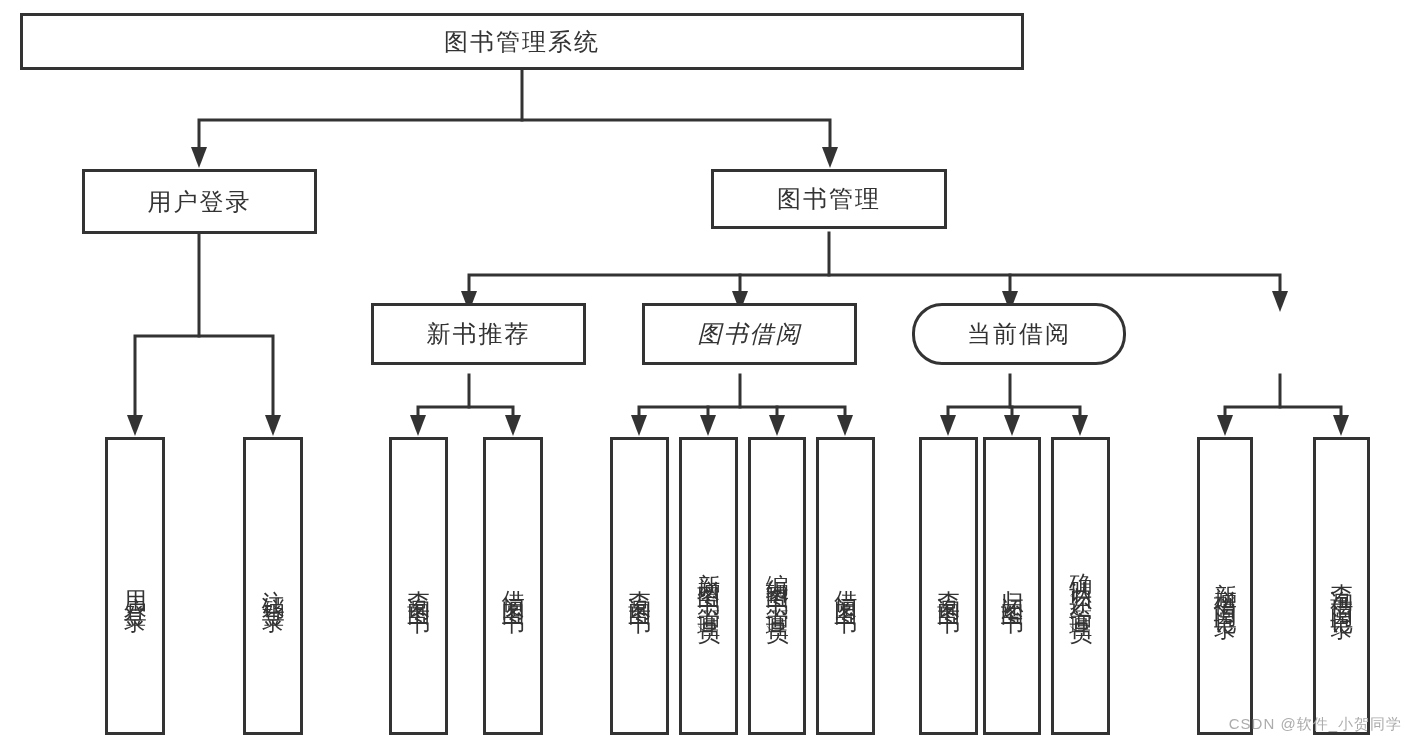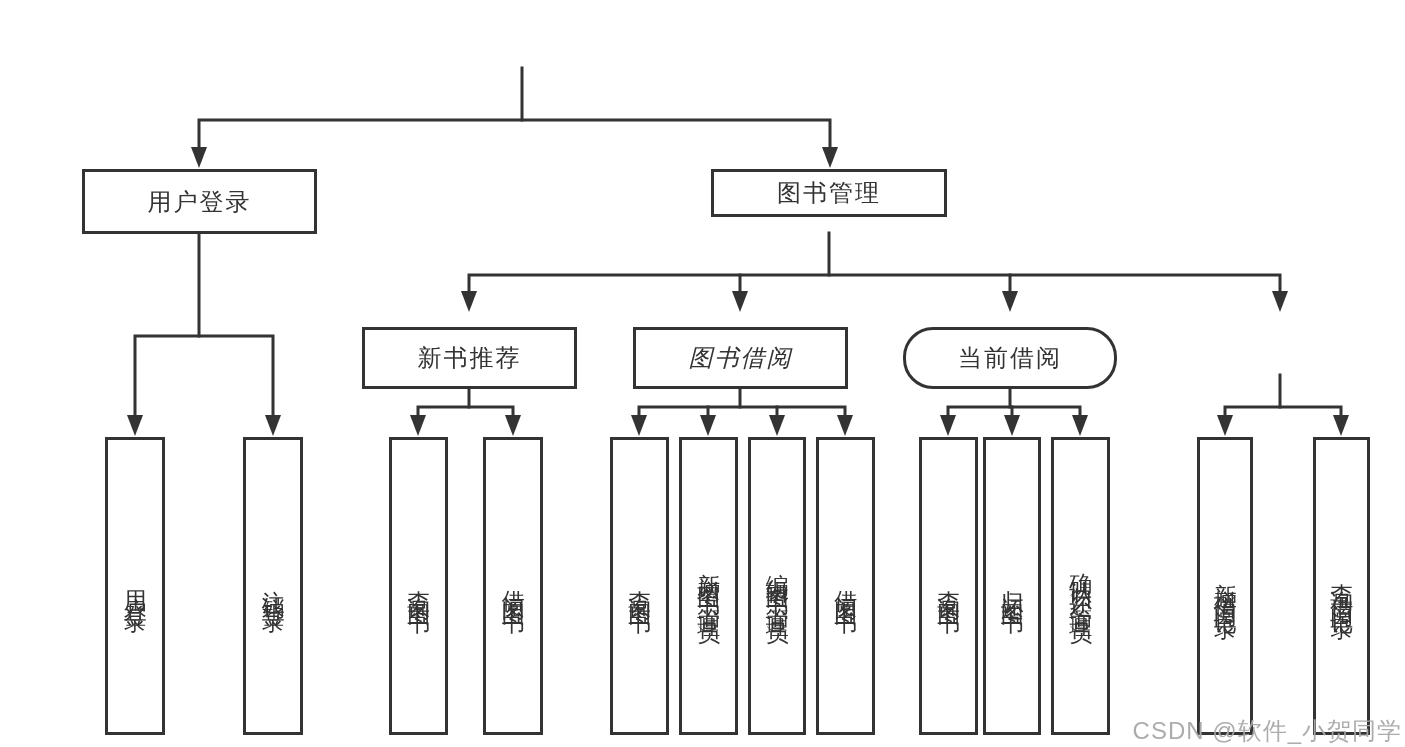--- a/index.html
+++ b/index.html
@@ -41,22 +41,22 @@
     border: 3px solid var(--line);
     background: var(--box-bg);
     display: flex;
     align-items: center;
     justify-content: center;
     color: var(--text);
   }
   .node.h { font-size: 24px; letter-spacing: 2px; }
   .node.root  { left: 20px;   top: 13px;  width: 1004px; height: 57px; }
   .node.lv2a  { left: 82px;   top: 169px; width: 235px;  height: 65px; }
-  .node.lv2b  { left: 711px;  top: 169px; width: 236px;  height: 48px; }
-  .node.lv3   { top: 327px; height: 62px; width: 215px; }
+  .node.lv2b  { left: 711px;  top: 169px; width: 236px;  height: 60px; }
+  .node.lv3   { top: 303px; height: 62px; width: 215px; margin-left: 9px; }
   .node.lv3a  { left: 362px; }
   .node.lv3b  { left: 633px; font-style: italic; }
   .node.lv3c  { left: 903px; width: 214px; border-radius: 30px; }
   .node.lv3d  { left: 1173px; }
   .node.leaf  { top: 437px; height: 298px; }
   .leaf .vtext {
     writing-mode: vertical-rl;
     text-orientation: mixed;
     font-size: 23px;
     letter-spacing: 7px;
@@ -74,21 +74,21 @@
   .lf8  { left: 816px;  width: 59px; }
   .lf9  { left: 919px;  width: 59px; }
   .lf10 { left: 983px;  width: 58px; }
   .lf11 { left: 1051px; width: 59px; }
   .lf12 { left: 1197px; width: 56px; }
   .lf13 { left: 1313px; width: 57px; }
   .watermark {
     position: absolute;
     right: 3px;
     top: 715px;
-    font-size: 24px;
+    font-size: 15px;
     color: var(--watermark);
     letter-spacing: 1px;
     z-index: 5;
     opacity: 0.95;
   }
 </style>
 </head>
 <body>
 
 <div class="stage">
@@ -138,20 +138,23 @@
       <path class="arrow" d="M777 436 L769 415 L785 415 Z"></path>
       <path class="arrow" d="M845 436 L837 415 L853 415 Z"></path>
       <path class="arrow" d="M948 436 L940 415 L956 415 Z"></path>
       <path class="arrow" d="M1012 436 L1004 415 L1020 415 Z"></path>
       <path class="arrow" d="M1080 436 L1072 415 L1088 415 Z"></path>
       <path class="arrow" d="M1225 436 L1217 415 L1233 415 Z"></path>
       <path class="arrow" d="M1341 436 L1333 415 L1349 415 Z"></path>
     </g>
   </svg>
 
+  <div class="node h root">
+    <span>图书管理系统</span>
+  </div>
 
   <div class="node h lv2a">
     <span>用户登录</span>
   </div>
   <div class="node h lv2b">
     <span>图书管理</span>
   </div>
 
   <div class="node h lv3 lv3a">
     <span>新书推荐</span>

